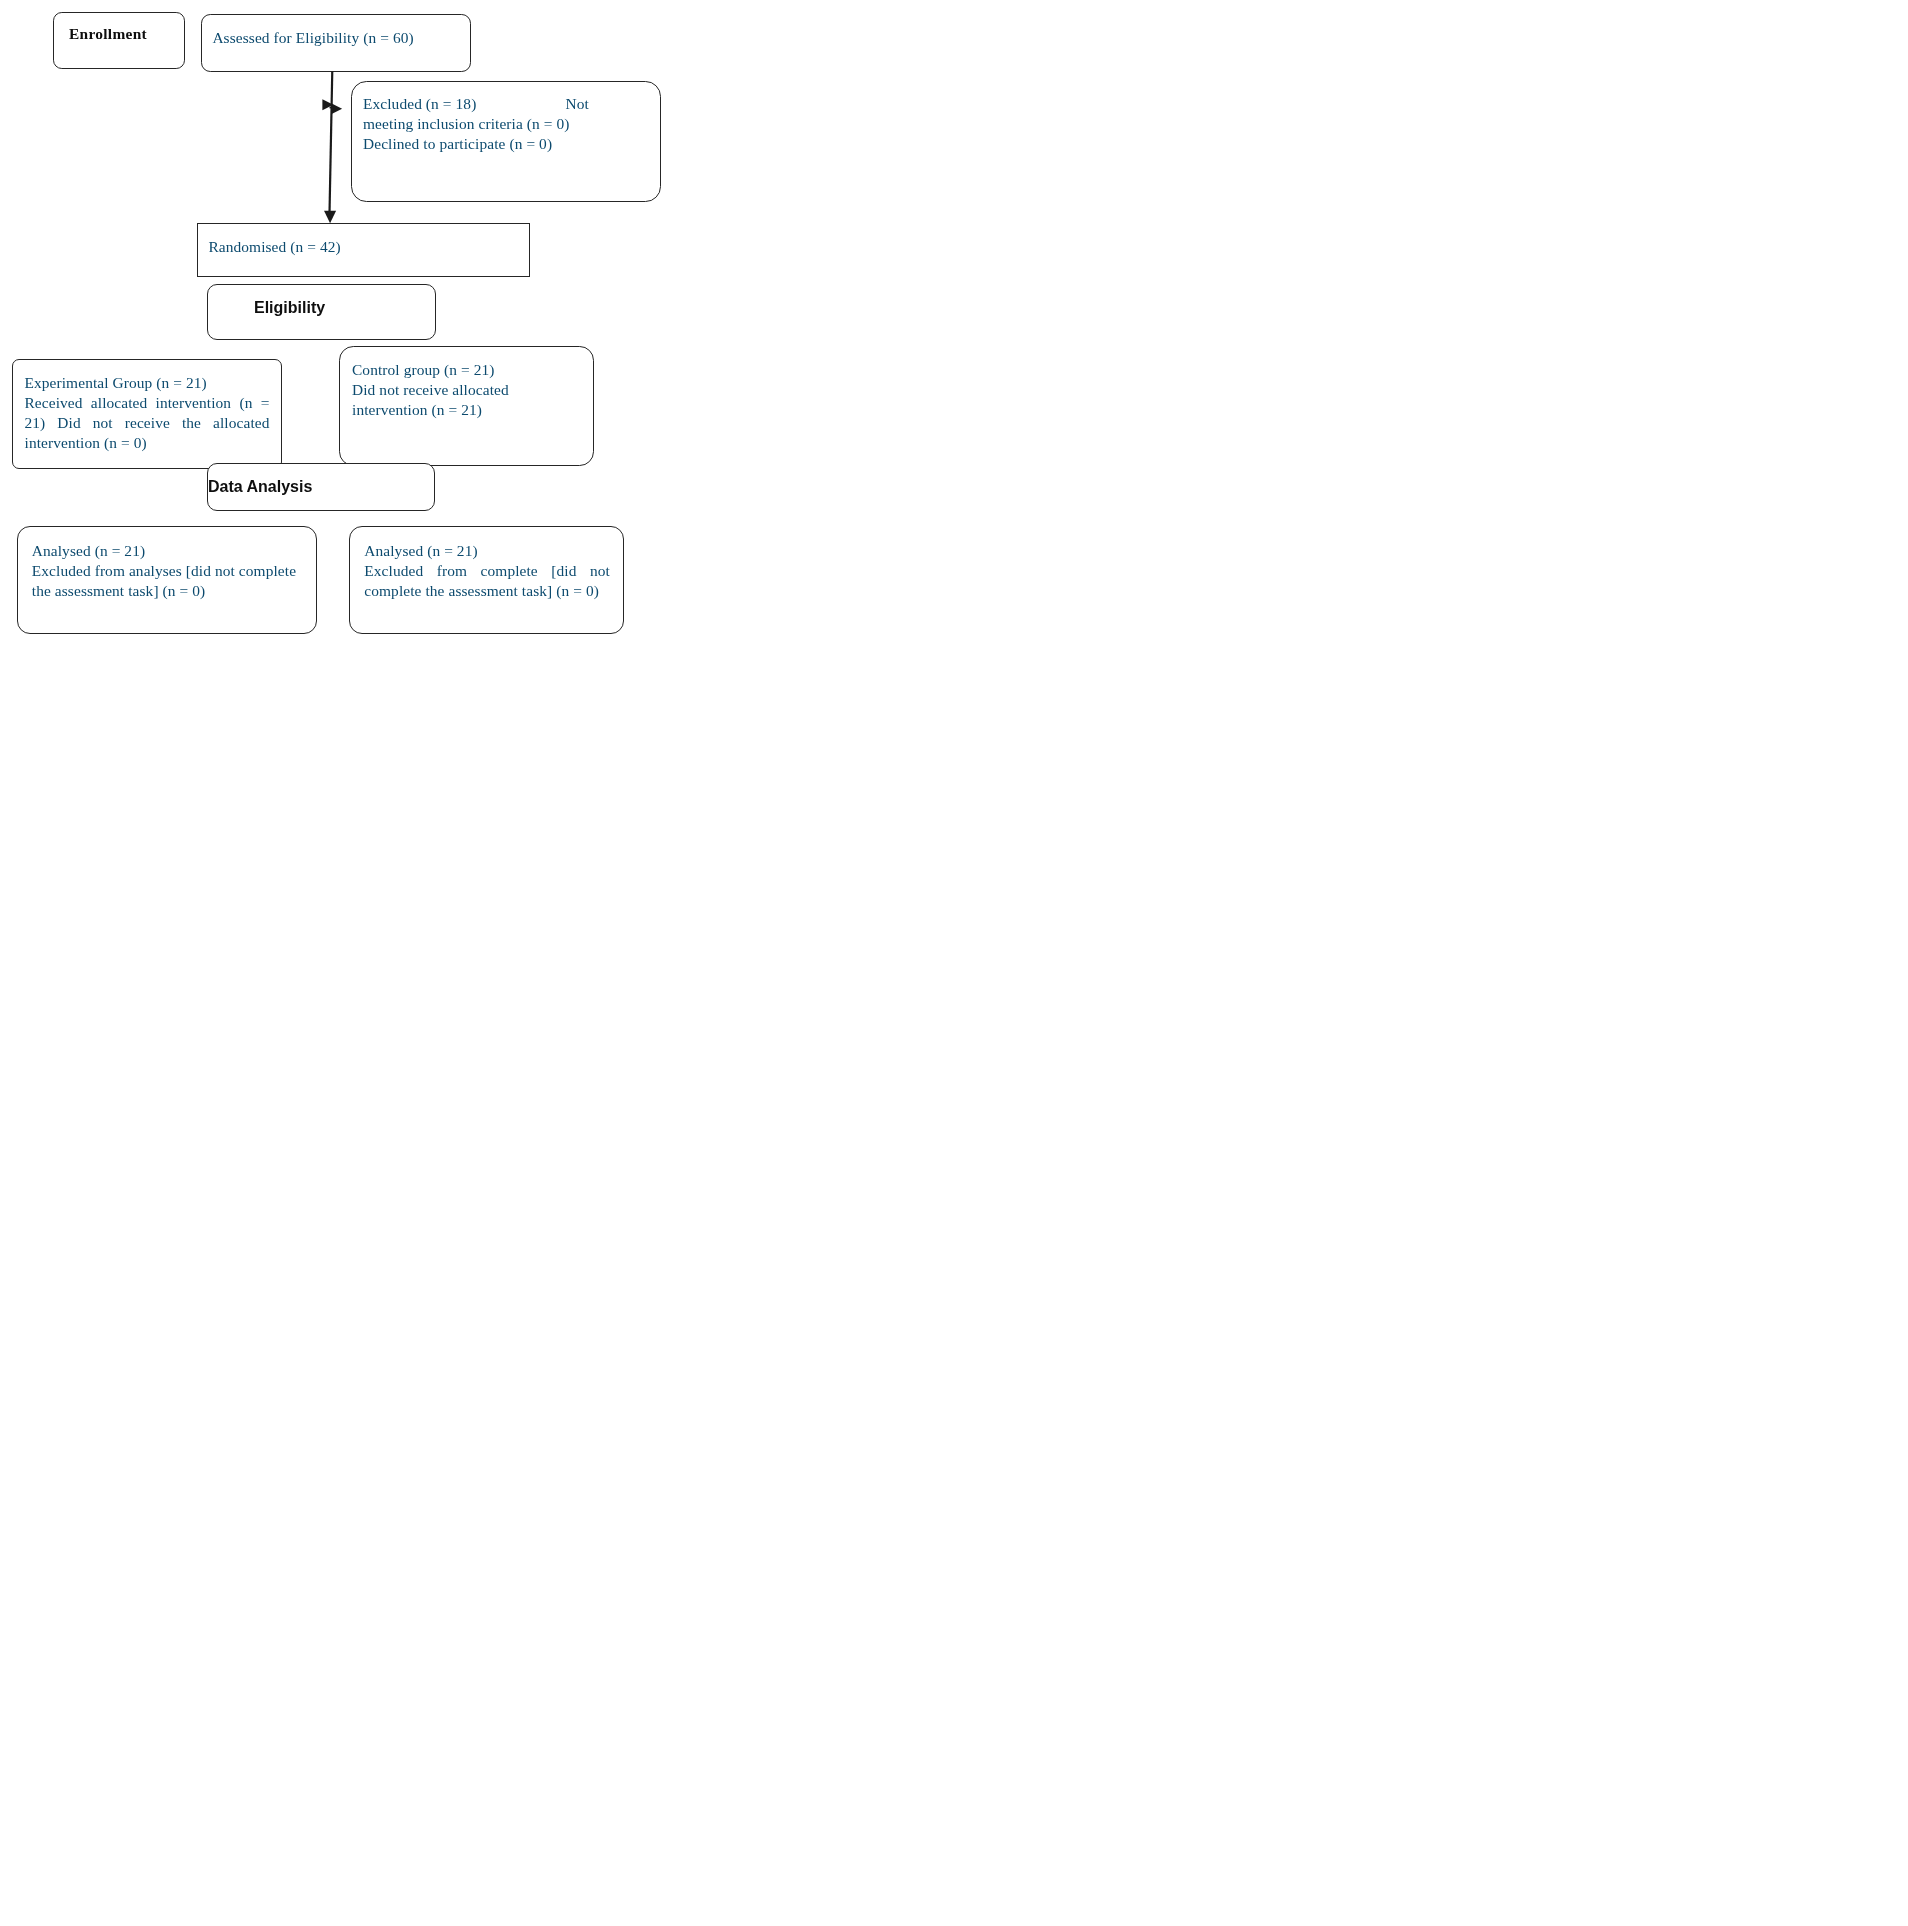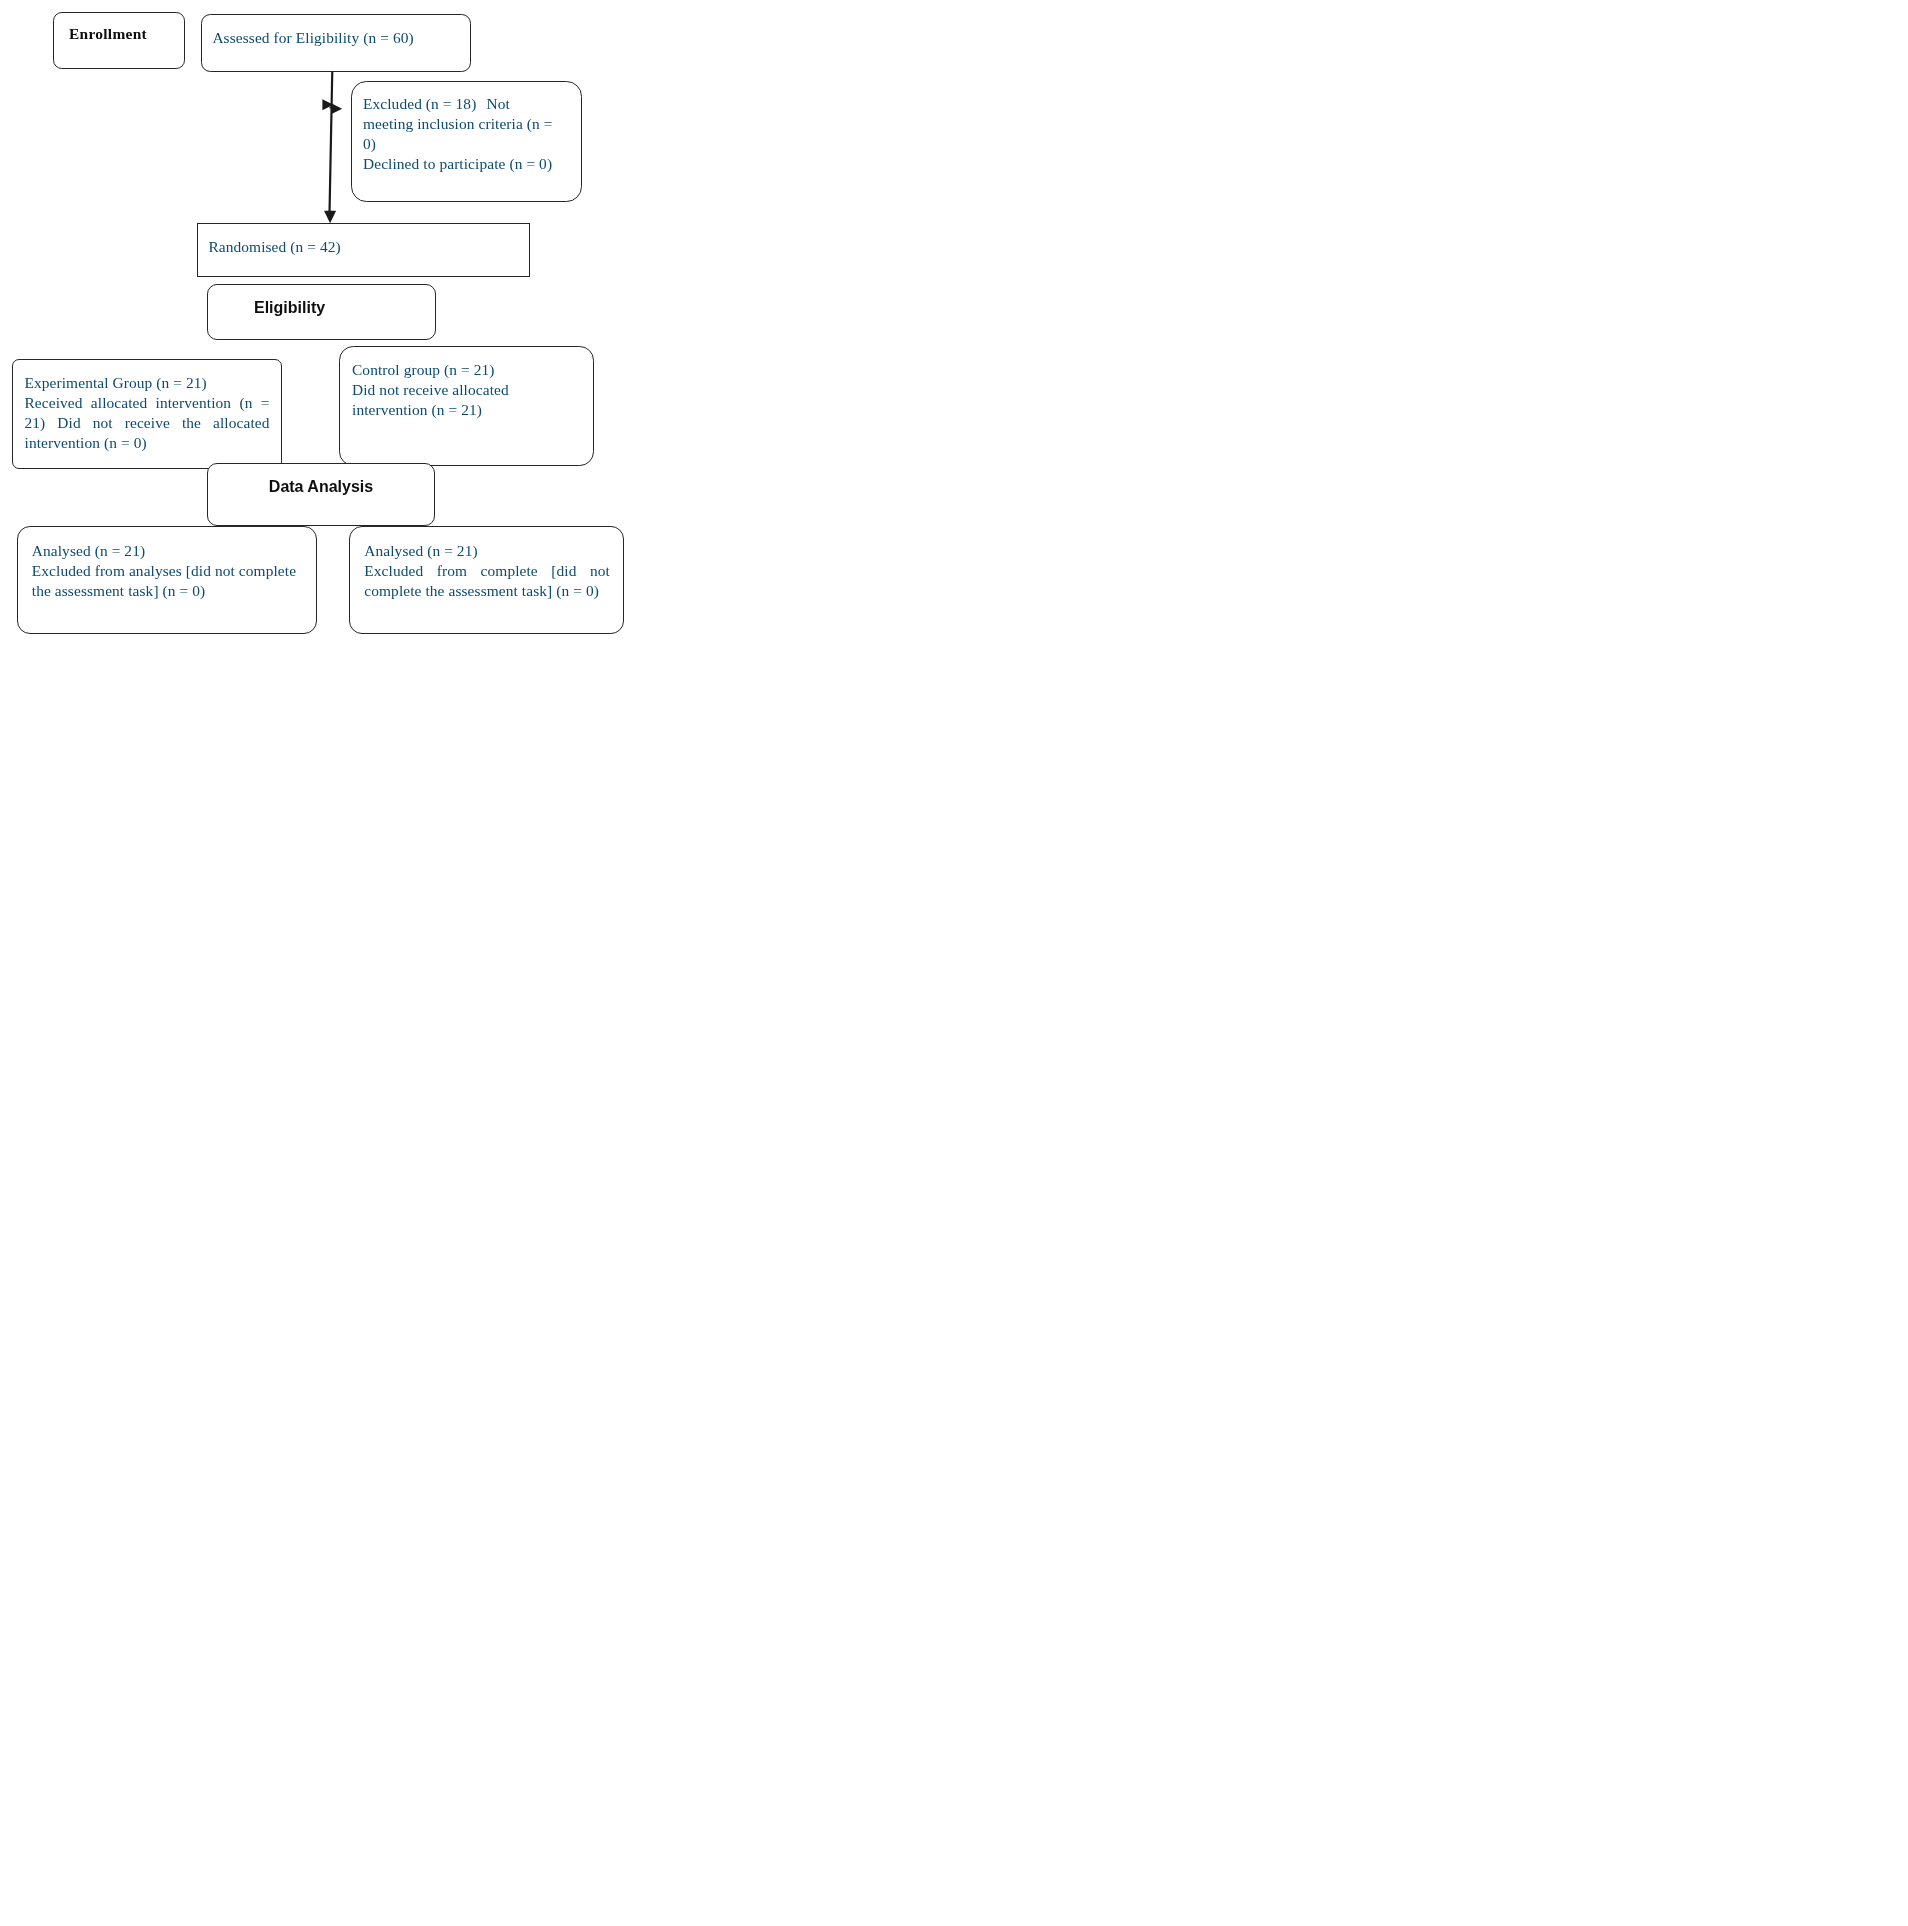--- a/index.html
+++ b/index.html
@@ -40,26 +40,26 @@
   .spread {
     text-align: justify;
     text-align-last: justify;
   }
   .split-line {
     display: flex;
     justify-content: space-between;
   }
   #enrollment-box   { left: 53px;  top: 11.5px;  width: 132px; height: 57px; border-radius: 8.8px; padding: 12px 0 0 15px; }
   #assessed-box     { left: 201px; top: 13.7px;  width: 270px; height: 58px; border-radius: 9.3px; padding: 13px 7.7px 0 10.4px; }
-  #excluded-box     { left: 351px; top: 81px; width: 231px; height: 121px; border-radius: 15.4px; padding: 12px 13px 0 11px; }
+  #excluded-box     { left: 351px; top: 81px; width: 310px; height: 121px; border-radius: 15.4px; padding: 12px 13px 0 11px; }
   #randomised-box   { left: 197px; top: 223px; width: 333px; height: 54px;  border-radius: 0; padding: 13px 7.7px 0 10.4px; }
   #allocation-box   { left: 207px; top: 284px; width: 229px; height: 56px; border-radius: 10px; padding: 14.3px 0 0 46px; }
   #experimental-box { left: 11.5px;  top: 359px; width: 270px; height: 110px; border-radius: 7px; padding: 13px 11px 0 12px; }
   #control-box      { left: 339px; top: 346px; width: 255px; height: 120px; border-radius: 14.3px; padding: 13px 1px 0 12px; }
-  #data-analysis-box{ left: 207px; top: 463px; width: 228px; height: 63px; border-radius: 10px; padding: 14.3px 0 0 0; text-align: center; }
+  #data-analysis-box{ left: 207px; top: 463px; width: 228px; height: 48px; border-radius: 10px; padding: 14.3px 0 0 0; text-align: left; }
   #analysed-left-box { left: 16.5px;  top: 526px; width: 300px; height: 108px; border-radius: 13px; padding: 14.3px 11px 0 14.3px; }
   #analysed-right-box{ left: 349px; top: 526px; width: 275px; height: 108px; border-radius: 13px; padding: 14.3px 13px 0 14.3px; }
   #arrow-overlay {
     position: absolute;
     left: 0; top: 0;
     width: 636px; height: 642px;
     pointer-events: none;
   }
 </style>
 </head>

